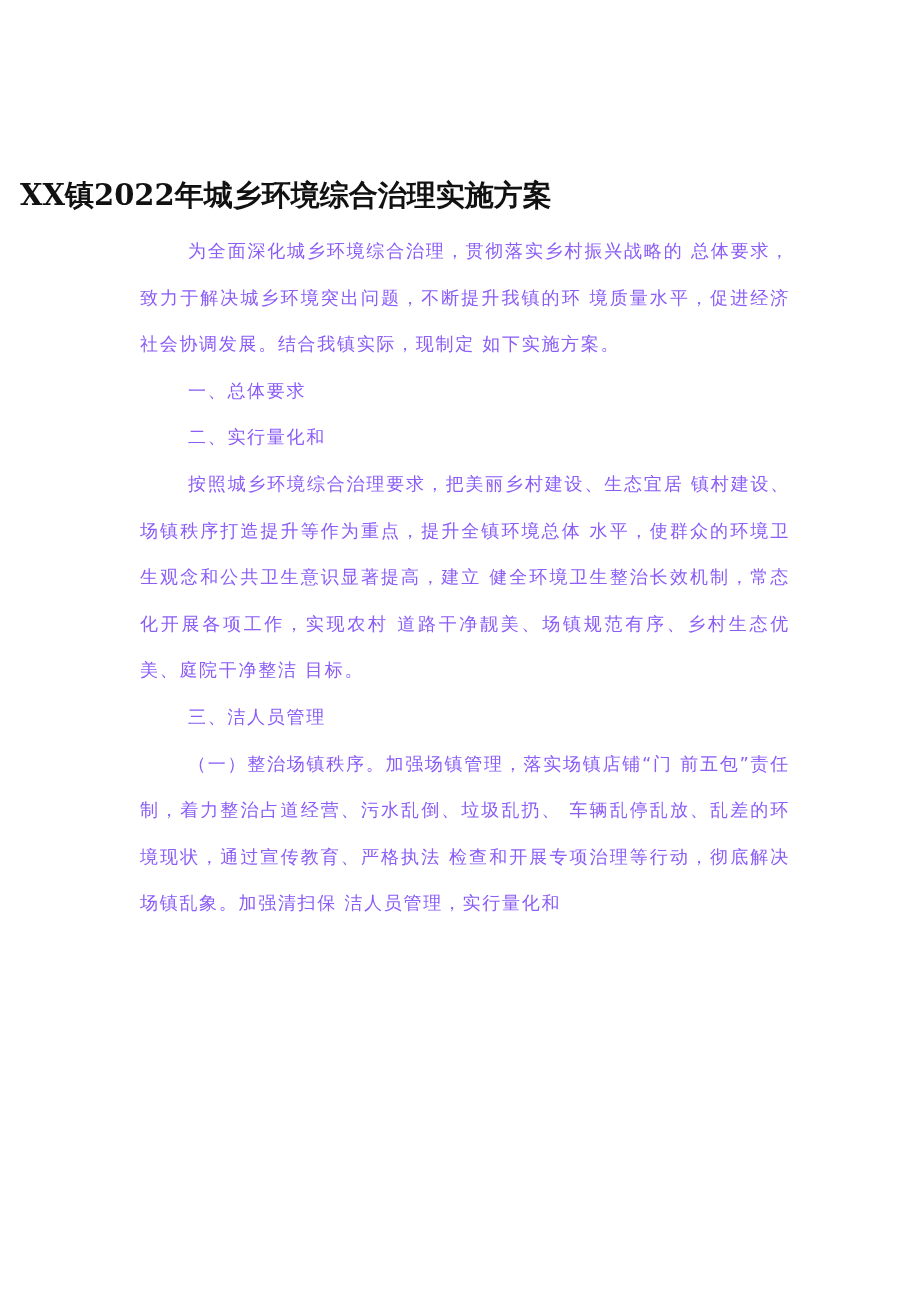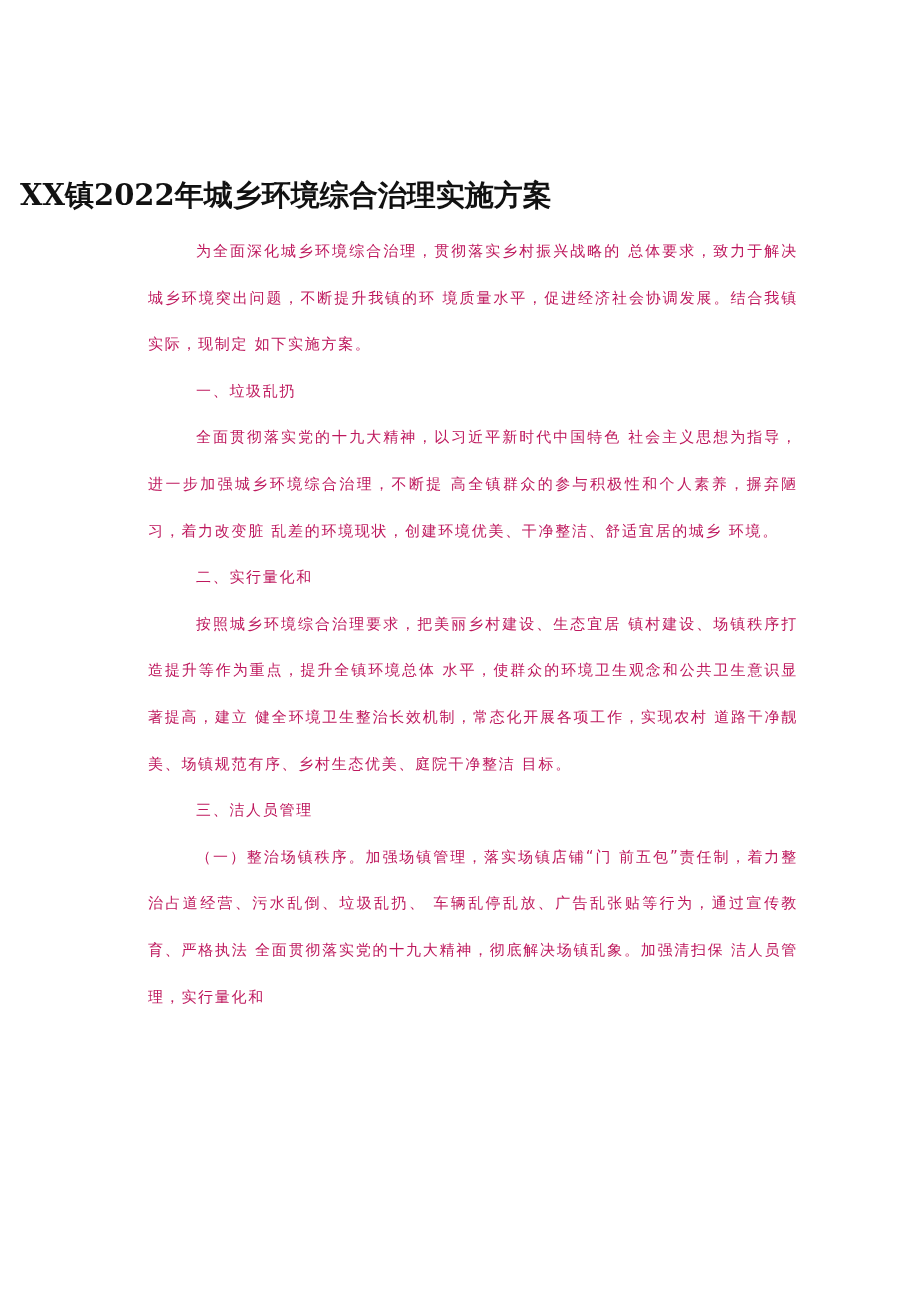--- a/index.html
+++ b/index.html
@@ -8,36 +8,35 @@
     position: absolute; left: 0; top: 0; width: 920px; height: 1301px;
     background: #ffffff;
   }
   .title {
     position: absolute; left: 0; top: 170px; width: 920px;
     font-family: "DejaVu Serif", "Liberation Serif", serif;
     font-weight: bold; font-size: 29px; color: #111111;
     letter-spacing: 0px; margin: 0; line-height: 50px; padding-left: 20px;
   }
   .body {
-    position: absolute; left: 148px; top: 228px; width: 650px;
+    position: absolute; left: 140px; top: 228px; width: 650px;
     font-family: "DejaVu Sans", "Liberation Sans", sans-serif;
-    font-size: 15px; color: #be185d;
+    font-size: 18px; color: #8b5cf6;
     line-height: 46.6px;
     letter-spacing: 1.7px;
   }
   .body p { margin: 0; text-indent: 48px; text-align: justify; text-align-last: left; }
   .body p.heading { text-indent: 48px; }
 </style>
 </head>
 <body>
 
 <div class="page">
   <h1 class="title">XX镇2022年城乡环境综合治理实施方案</h1>
   <div class="body">
     <p>为全面深化城乡环境综合治理，贯彻落实乡村振兴战略的 总体要求，致力于解决城乡环境突出问题，不断提升我镇的环  境质量水平，促进经济社会协调发展。结合我镇实际，现制定 如下实施方案。</p>
-    <p class="heading">一、垃圾乱扔</p>
-    <p>全面贯彻落实党的十九大精神，以习近平新时代中国特色 社会主义思想为指导，进一步加强城乡环境综合治理，不断提 高全镇群众的参与积极性和个人素养，摒弃陋习，着力改变脏 乱差的环境现状，创建环境优美、干净整洁、舒适宜居的城乡 环境。</p>
+    <p class="heading">一、总体要求</p>
     <p class="heading">二、实行量化和</p>
     <p>按照城乡环境综合治理要求，把美丽乡村建设、生态宜居 镇村建设、场镇秩序打造提升等作为重点，提升全镇环境总体 水平，使群众的环境卫生观念和公共卫生意识显著提高，建立 健全环境卫生整治长效机制，常态化开展各项工作，实现农村 道路干净靓美、场镇规范有序、乡村生态优美、庭院干净整洁 目标。</p>
     <p class="heading">三、洁人员管理</p>
-    <p>（一）整治场镇秩序。加强场镇管理，落实场镇店铺“门 前五包”责任制，着力整治占道经营、污水乱倒、垃圾乱扔、 车辆乱停乱放、广告乱张贴等行为，通过宣传教育、严格执法 全面贯彻落实党的十九大精神，彻底解决场镇乱象。加强清扫保 洁人员管理，实行量化和</p>
+    <p>（一）整治场镇秩序。加强场镇管理，落实场镇店铺“门 前五包”责任制，着力整治占道经营、污水乱倒、垃圾乱扔、 车辆乱停乱放、乱差的环境现状，通过宣传教育、严格执法 检查和开展专项治理等行动，彻底解决场镇乱象。加强清扫保 洁人员管理，实行量化和</p>
   </div>
 </div>
 
 </body></html>

